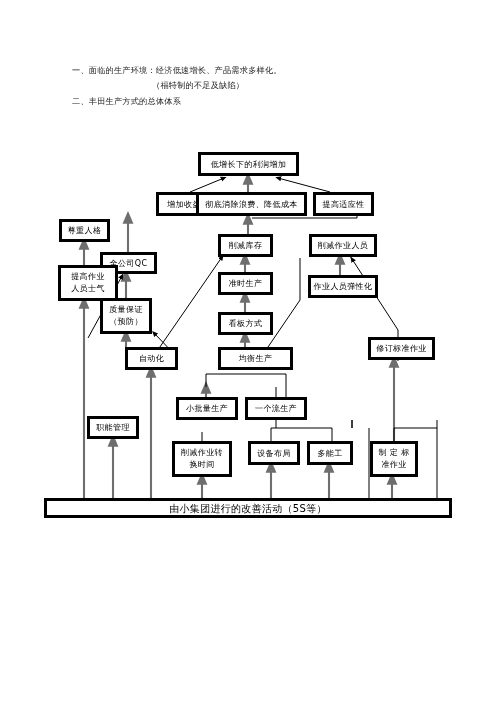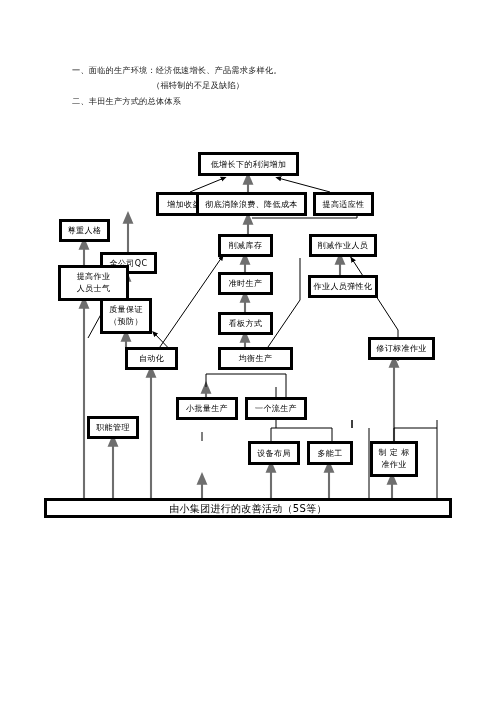--- a/index.html
+++ b/index.html
@@ -164,21 +164,21 @@
       </div>
     <div class="node" style="left: 218px; top: 234px; width: 55px; height: 23px; justify-content: center;">
         <span>削减库存</span>
       </div>
     <div class="node" style="left: 309px; top: 234px; width: 68px; height: 23px;">
         <span>削减作业人员</span>
       </div>
     <div class="node" style="left: 100px; top: 252px; width: 57px; height: 22px;">
         <span>全公司QC</span>
       </div>
-    <div class="node two-line" style="left: 58px; top: 265px; width: 71px; height: 36px;">
+    <div class="node two-line" style="left: 58px; top: 265px; width: 60px; height: 36px;">
         <span>提高作业
 人员士气</span>
       </div>
     <div class="node" style="left: 218px; top: 272px; width: 55px; height: 23px;">
         <span>准时生产</span>
       </div>
     <div class="node" style="left: 308px; top: 275px; width: 70px; height: 23px;">
         <span>作业人员弹性化</span>
       </div>
     <div class="node two-line" style="left: 100px; top: 298px; width: 52px; height: 36px;">
@@ -199,20 +199,24 @@
       </div>
     <div class="node" style="left: 176px; top: 397px; width: 62px; height: 23px;">
         <span>小批量生产</span>
       </div>
     <div class="node" style="left: 245px; top: 397px; width: 62px; height: 23px;">
         <span>一个流生产</span>
       </div>
     <div class="node" style="left: 87px; top: 416px; width: 52px; height: 23px;">
         <span>职能管理</span>
       </div>
+    <div class="node two-line" style="left: 172px; top: 441px; width: 60px; height: 36px;">
+        <span>削减作业转
+换时间</span>
+      </div>
     <div class="node" style="left: 248px; top: 441px; width: 52px; height: 24px;">
         <span>设备布局</span>
       </div>
     <div class="node" style="left: 307px; top: 441px; width: 46px; height: 24px;">
         <span>多能工</span>
       </div>
     <div class="node two-line" style="left: 370px; top: 441px; width: 48px; height: 36px;">
         <span>制 定 标
 准作业</span>
       </div>

